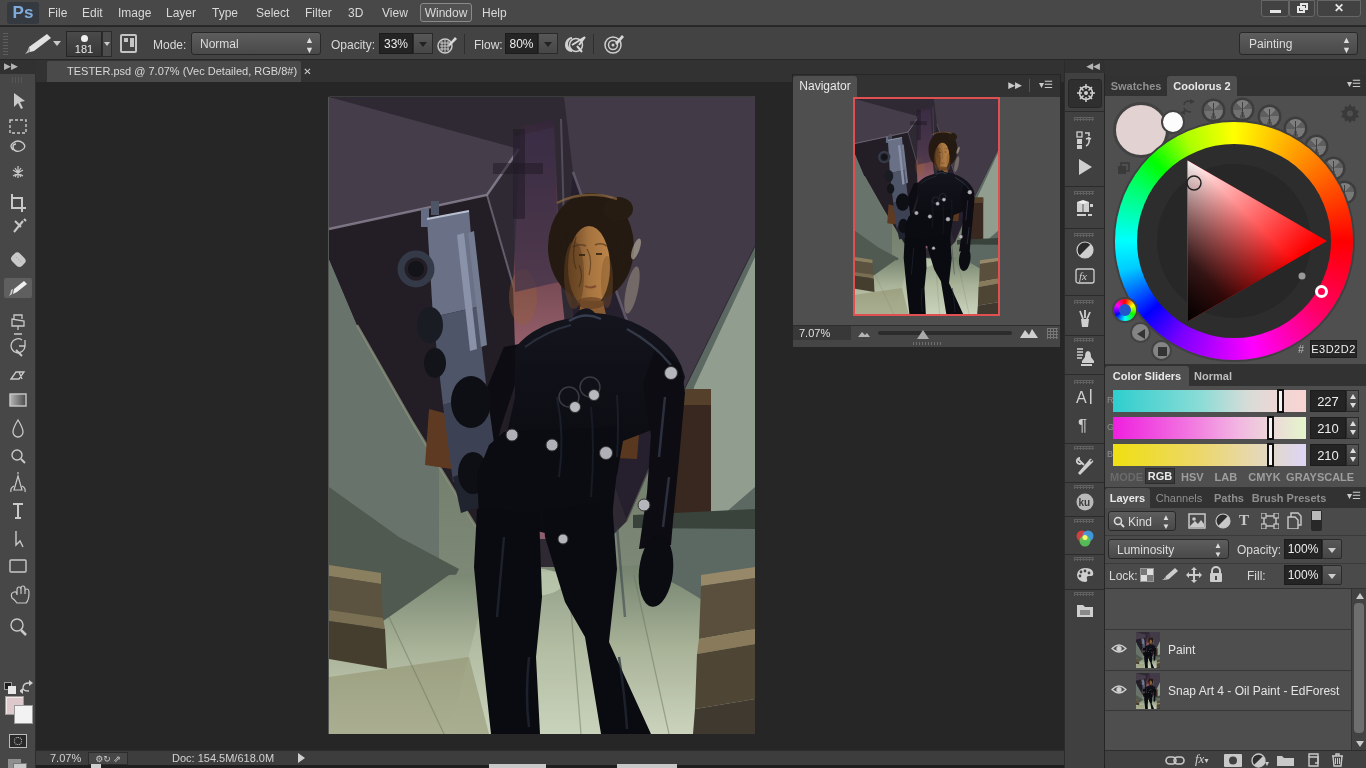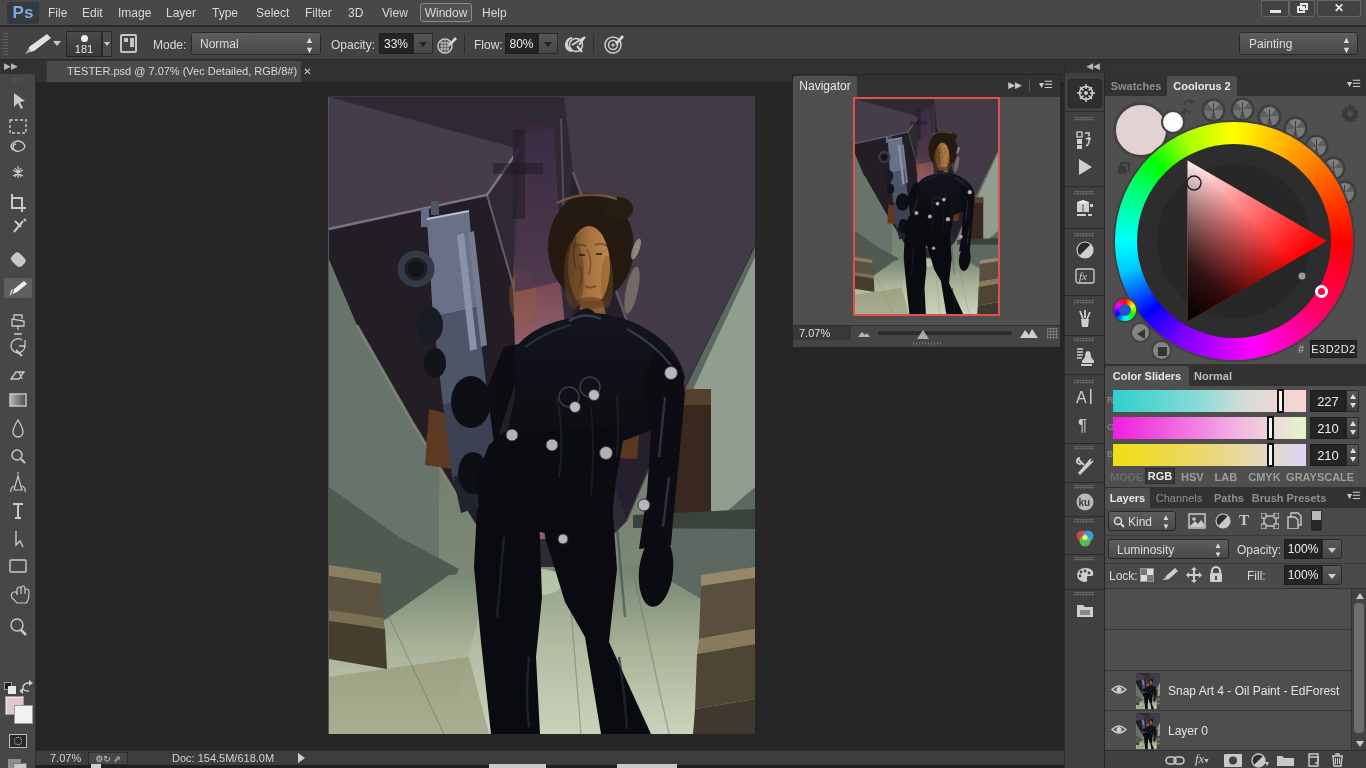--- a/index.html
+++ b/index.html
@@ -620,42 +620,42 @@
 .spin{position:absolute;width:13px;height:22px;background:linear-gradient(#555,#3f3f3f);border:1px solid #2a2a2a}
 .spin::before{content:"";position:absolute;left:3px;top:3px;width:0;height:0;border-left:3.5px solid transparent;border-right:3.5px solid transparent;border-bottom:5px solid #ddd}
 .spin::after{content:"";position:absolute;left:3px;bottom:3px;width:0;height:0;border-left:3.5px solid transparent;border-right:3.5px solid transparent;border-top:5px solid #ddd}
 .lrow{position:absolute;left:0;width:261px;height:40px}
 .eye{position:absolute;left:6px;top:13px;width:16px;height:11px}
 .lthumb{position:absolute;left:31px;top:2px;width:24px;height:36px;background:#222}
 .lname{position:absolute;left:63px;top:13px;font-size:12px;color:#e4e4e4;white-space:nowrap}
 </style>
 <div class="abs" style="left:1105px;top:589px;width:261px;height:161px;background:#4e4e4e">
   <div class="abs" style="left:0;top:40px;width:261px;height:1px;background:#383838"></div>
+  <div class="lrow" style="top:41px">
+    <svg class="eye" viewBox="0 0 16 11">
+        <path d="M1 5.5 Q8 -1.5 15 5.5 Q8 12.5 1 5.5Z" fill="none" stroke="#d0d0d0" stroke-width="1.3"></path>
+        <circle cx="8" cy="5.5" r="2.6" fill="#d0d0d0"></circle>
+      </svg>
+    <div class="lthumb"><svg width="24" height="36" viewBox="0 0 426 637" preserveAspectRatio="none">
+          <use href="#art"></use>
+        </svg></div>
+    <div class="lname">Paint</div>
+  </div>
   <div class="abs" style="left:0;top:81px;width:261px;height:1px;background:#383838"></div>
   <div class="lrow" style="top:82px">
     <svg class="eye" viewBox="0 0 16 11">
         <path d="M1 5.5 Q8 -1.5 15 5.5 Q8 12.5 1 5.5Z" fill="none" stroke="#d0d0d0" stroke-width="1.3"></path>
         <circle cx="8" cy="5.5" r="2.6" fill="#d0d0d0"></circle>
       </svg>
     <div class="lthumb"><svg width="24" height="36" viewBox="0 0 426 637" preserveAspectRatio="none">
           <use href="#art"></use>
         </svg></div>
     <div class="lname">Snap Art 4 - Oil Paint - EdForest</div>
   </div>
   <div class="abs" style="left:0;top:121px;width:261px;height:1px;background:#383838"></div>
-  <div class="lrow" style="top:122px">
-    <svg class="eye" viewBox="0 0 16 11">
-        <path d="M1 5.5 Q8 -1.5 15 5.5 Q8 12.5 1 5.5Z" fill="none" stroke="#d0d0d0" stroke-width="1.3"></path>
-        <circle cx="8" cy="5.5" r="2.6" fill="#d0d0d0"></circle>
-      </svg>
-    <div class="lthumb"><svg width="24" height="36" viewBox="0 0 426 637" preserveAspectRatio="none">
-          <use href="#art"></use>
-        </svg></div>
-    <div class="lname">Layer 0</div>
-  </div>
   <div class="abs" style="left:246px;top:0;width:15px;height:161px;background:#424242;border-left:1px solid #333">
     <div class="abs" style="left:4px;top:4px;width:0;height:0;border-left:4px solid transparent;border-right:4px solid transparent;border-bottom:6px solid #c9c9c9"></div>
     <div class="abs" style="left:2px;top:14px;width:10px;height:130px;background:#6e6e6e;border-radius:4px"></div>
     <div class="abs" style="left:4px;bottom:3px;width:0;height:0;border-left:4px solid transparent;border-right:4px solid transparent;border-top:6px solid #c9c9c9"></div>
   </div>
 </div>
 <div class="abs" style="left:1105px;top:750px;width:261px;height:18px;background:#414141;border-top:1px solid #2d2d2d">
   <svg class="abs" style="left:60px;top:4px" width="20" height="11" viewBox="0 0 20 11">
       <rect x="1" y="2" width="10" height="7" rx="3.5" fill="none" stroke="#c9c9c9" stroke-width="1.6"></rect>
       <rect x="9" y="2" width="10" height="7" rx="3.5" fill="none" stroke="#c9c9c9" stroke-width="1.6"></rect>

